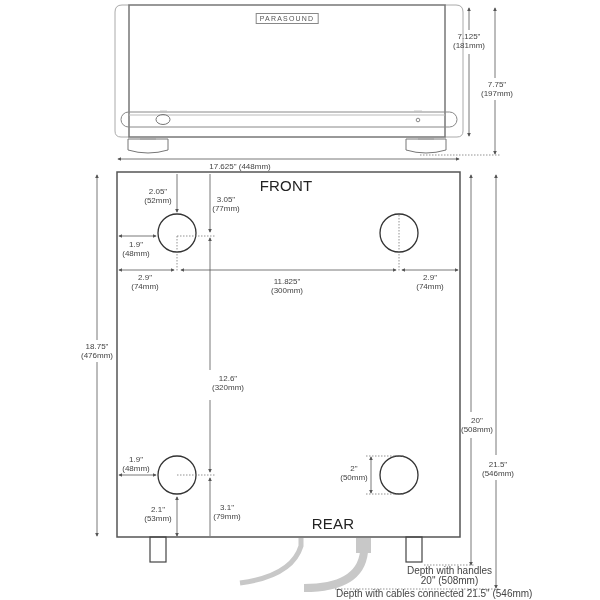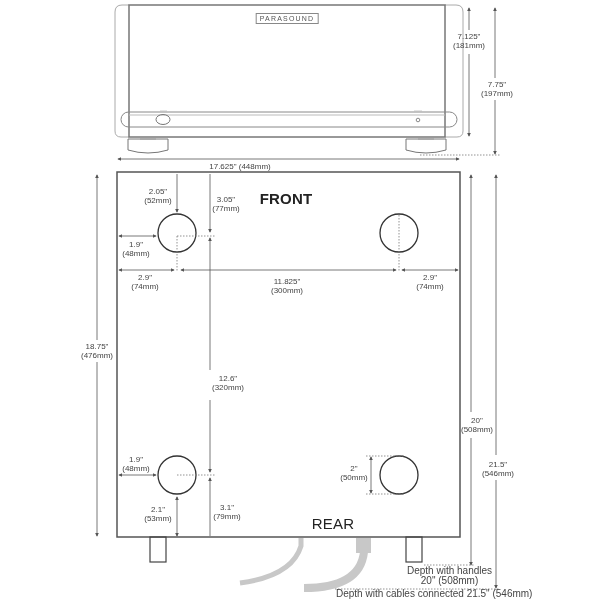--- a/index.html
+++ b/index.html
@@ -121,21 +121,21 @@
 <div class="lbl" style="left:240px; top:162px;">17.625" (448mm)</div>
 <div class="lbl" style="left:469px; top:32px;">
   <div>7.125"</div>
   <div>(181mm)</div>
 </div>
 <div class="lbl" style="left:497px; top:80px;">
   <div>7.75"</div>
   <div>(197mm)</div>
 </div>
 
-<div class="big" style="left:286px; top:190px;font-weight:bold;">FRONT</div>
+<div class="big" style="left:286px; top:177px;">FRONT</div>
 <div class="big" style="left:286px; top:515px;margin-left:47px;">REAR</div>
 
 <div class="lbl" style="left:97px; top:342px;">
   <div>18.75"</div>
   <div>(476mm)</div>
 </div>
 
 <div class="lbl" style="left:158px; top:187px;">
   <div>2.05"</div>
   <div>(52mm)</div>

